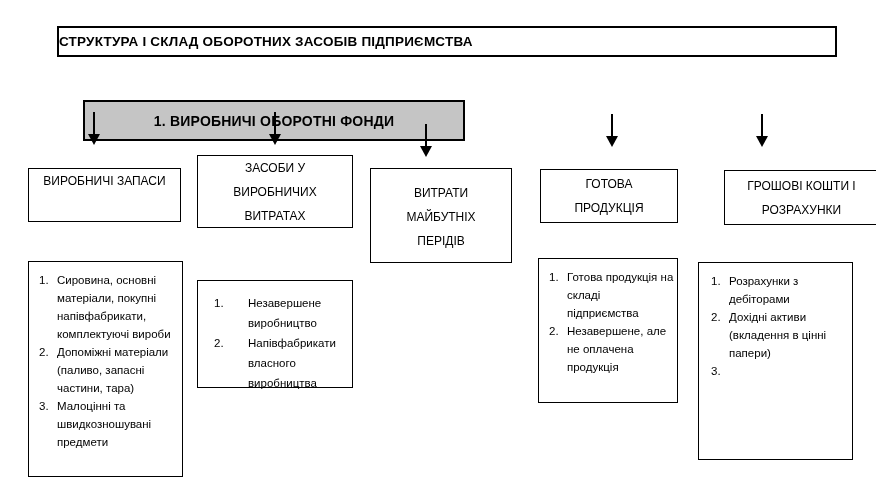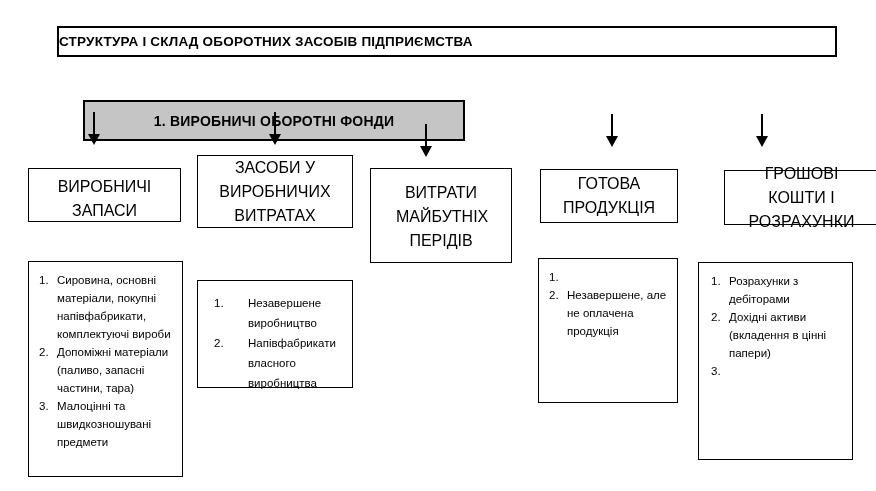--- a/index.html
+++ b/index.html
@@ -29,23 +29,23 @@
   .arrow .head  { width:0; height:0; border-left:6.5px solid transparent;
                   border-right:6.5px solid transparent; border-top:11px solid #000; }
   #arrow1 { left:87px;  top:112px; }
   #arrow2 { left:268px; top:112px; }
   #arrow3 { left:419px; top:124px; }
   #arrow4 { left:605px; top:114px; }
   #arrow5 { left:755px; top:114px; }
 
   .cat-box {
     position:absolute; box-sizing:border-box; background:#fff;
-    border:1px solid #000; font-size:16px; line-height:24px; text-align:center;
+    border:1px solid #000; font-size:12px; line-height:24px; text-align:center;
   }
-  #cat1 { left:28px;  top:168px; width:153px; height:54px; padding-top:6px; }
+  #cat1 { left:28px;  top:168px; width:153px; height:54px; }
   #cat2 { left:197px; top:155px; width:156px; height:73px; display:flex; align-items:center; justify-content:center; padding:0 30px; }
   #cat3 { left:370px; top:168px; width:142px; height:95px; padding:12px 25px 0 25px; }
   #cat4 { left:540px; top:169px; width:138px; height:54px; display:flex; align-items:center; justify-content:center; padding:0 20px; }
   #cat5 { left:724px; top:170px; width:155px; height:55px; display:flex; align-items:center; justify-content:center; padding:0 14px; }
 
   .list-box {
     position:absolute; box-sizing:border-box; background:#fff;
     border:1.5px solid #000; font-size:11.5px; line-height:18px; text-align:left;
   }
   #listA { left:28px;  top:261px; width:155px; height:216px; padding:9px 5px 0 10px; }
@@ -130,20 +130,21 @@
     </div>
     <div class="li">
       <span class="num">2.</span>
       <span class="txt">Напівфабрикати власного виробництва</span>
     </div>
   </div>
 
   <div id="listC" class="list-box">
     <div class="li">
       <span class="num">1.</span>
+      <span class="txt">Готова продукція на складі підприємства</span>
     </div>
     <div class="li">
       <span class="num">2.</span>
       <span class="txt">Незавершене, але не оплачена продукція</span>
     </div>
   </div>
 
   <div id="listD" class="list-box">
     <div class="li">
       <span class="num">1.</span>

